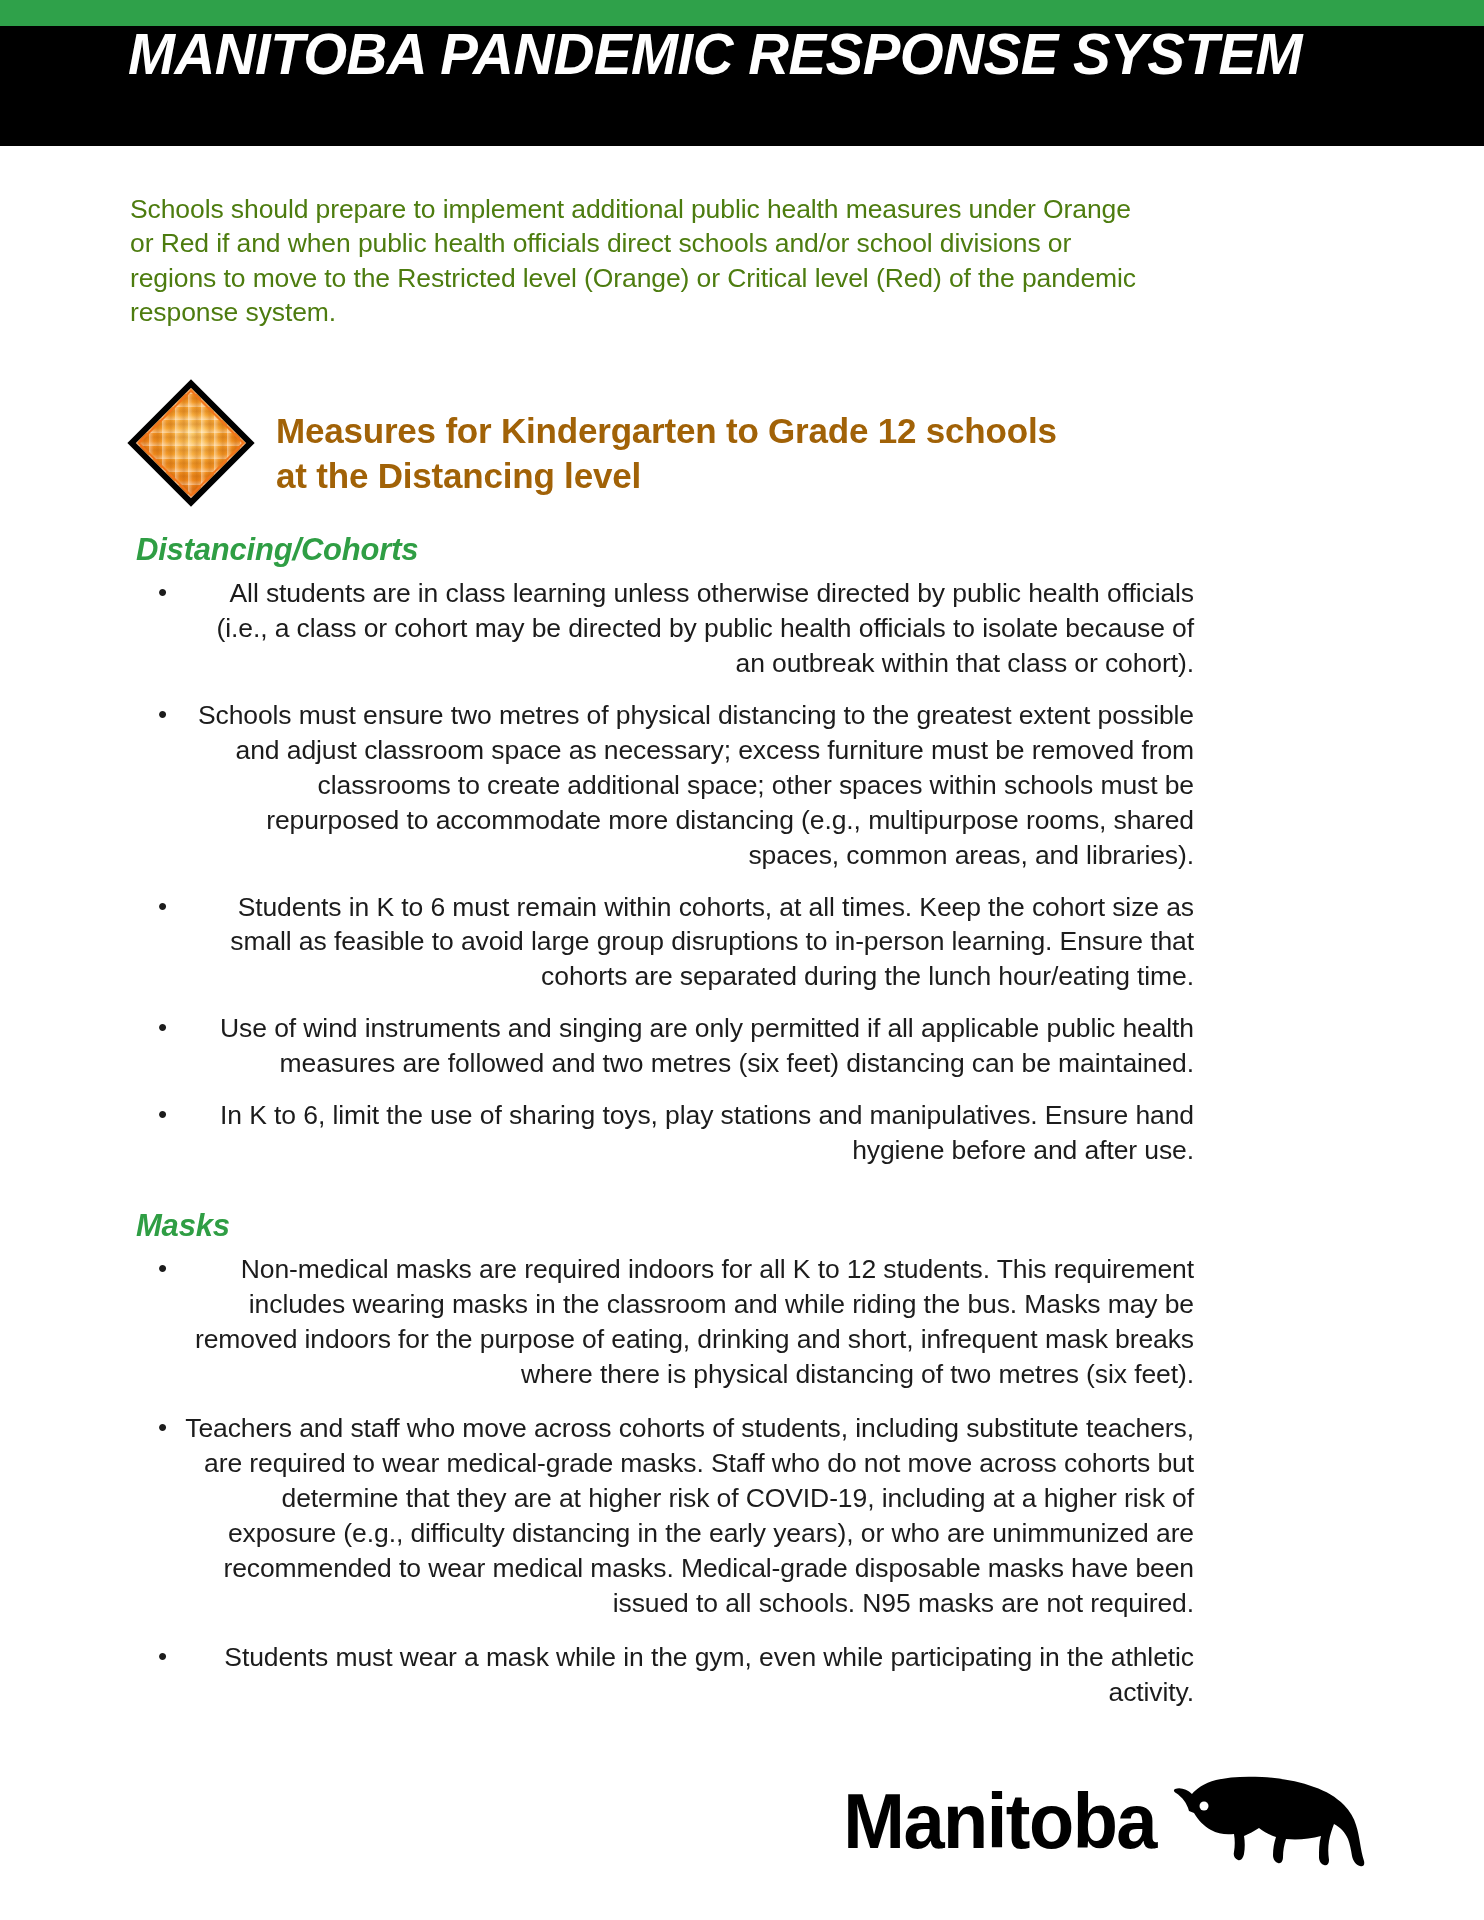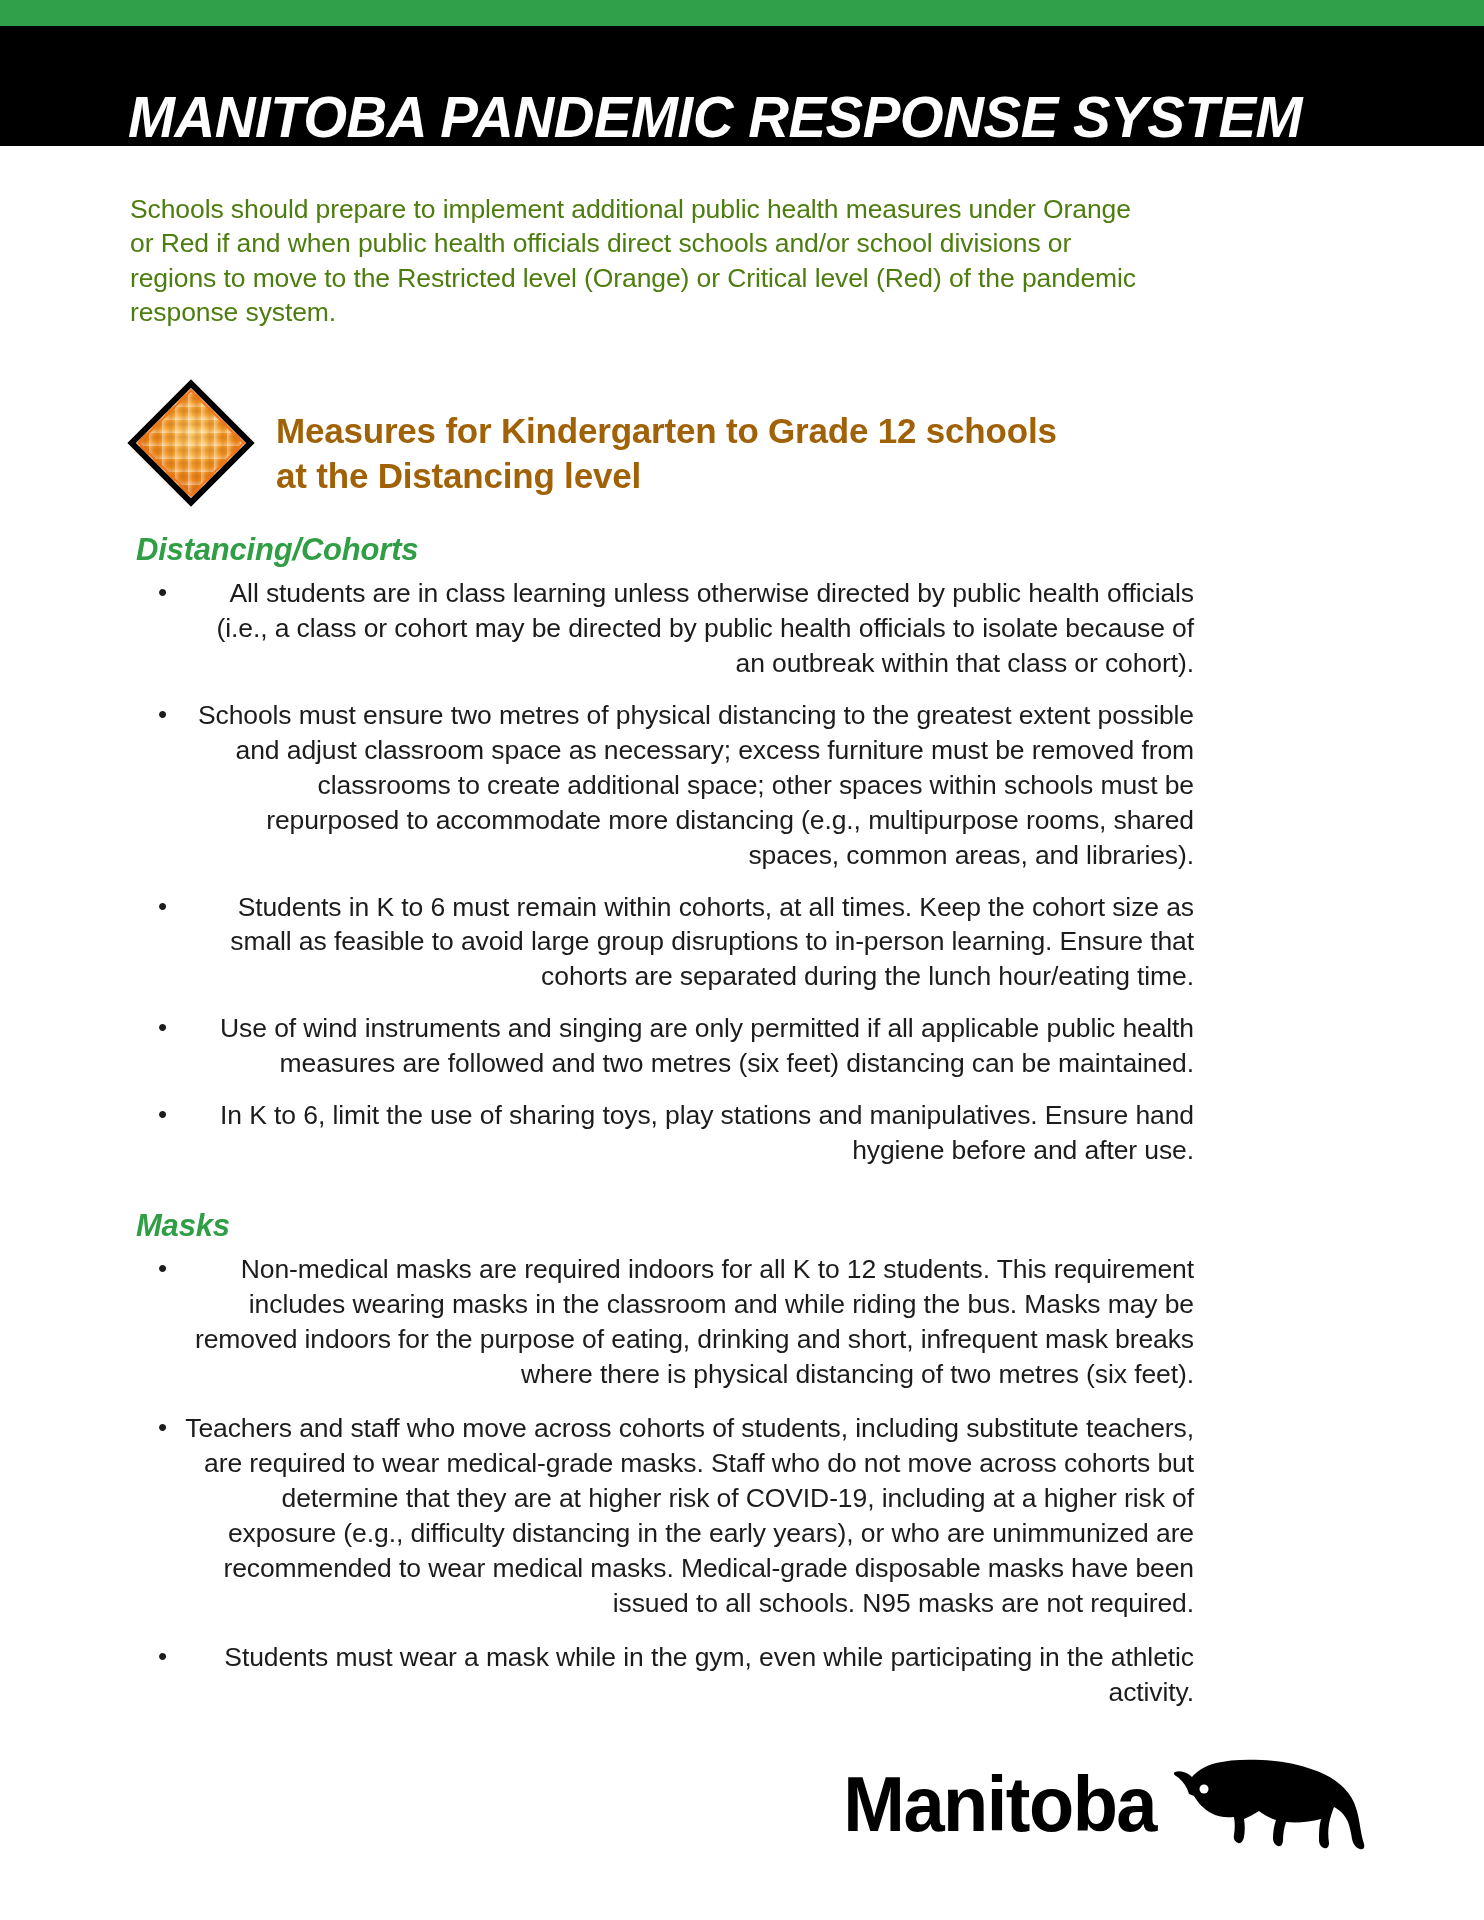--- a/index.html
+++ b/index.html
@@ -21,21 +21,21 @@
   .green-bar {
     height: 26px;
     background: #2fa14a;
     width: 100%;
   }
   .black-band {
     height: 120px;
     background: #000000;
     width: 100%;
     display: flex;
-    align-items: flex-end;
+    align-items: flex-start;
     justify-content: flex-start;
     box-sizing: border-box;
     padding-left: 128px;
   }
   .black-band .title {
     color: #ffffff;
     font-family: "Liberation Sans", sans-serif;
     font-weight: bold;
     font-style: italic;
     font-size: 57px;
@@ -140,21 +140,21 @@
     font-size: 26px;
     color: #1c1c1c;
   }
   .section.masks { margin-top: 40px; }
   .section.masks ul.bullets > li { margin-bottom: 19px; }
 
   
   .footer-logo {
     position: absolute;
     right: 118px;
-    bottom: 61px;
+    bottom: 44px;
     display: flex;
     align-items: center;
     height: 110px;
   }
   .footer-logo .wordmark {
     font-family: "Liberation Sans", sans-serif;
     font-weight: bold;
     font-size: 74px;
     color: #000000;
     letter-spacing: -1.5px;

